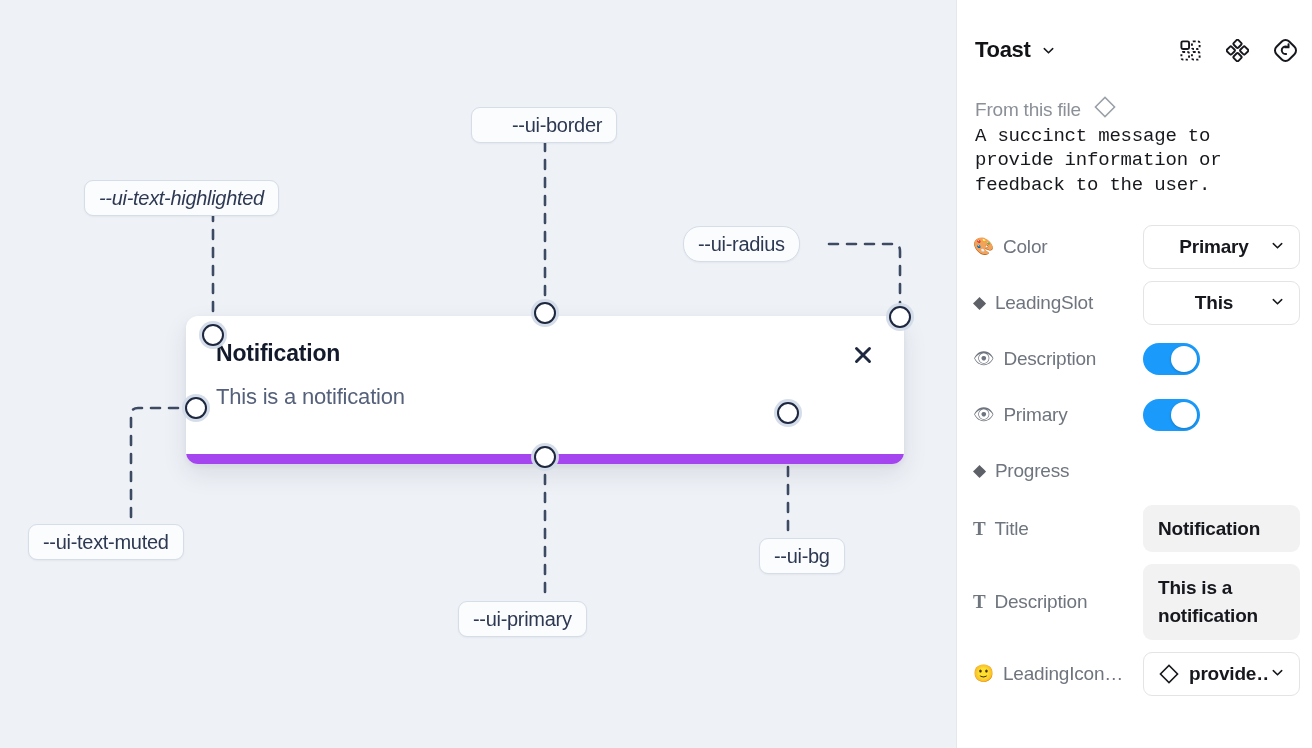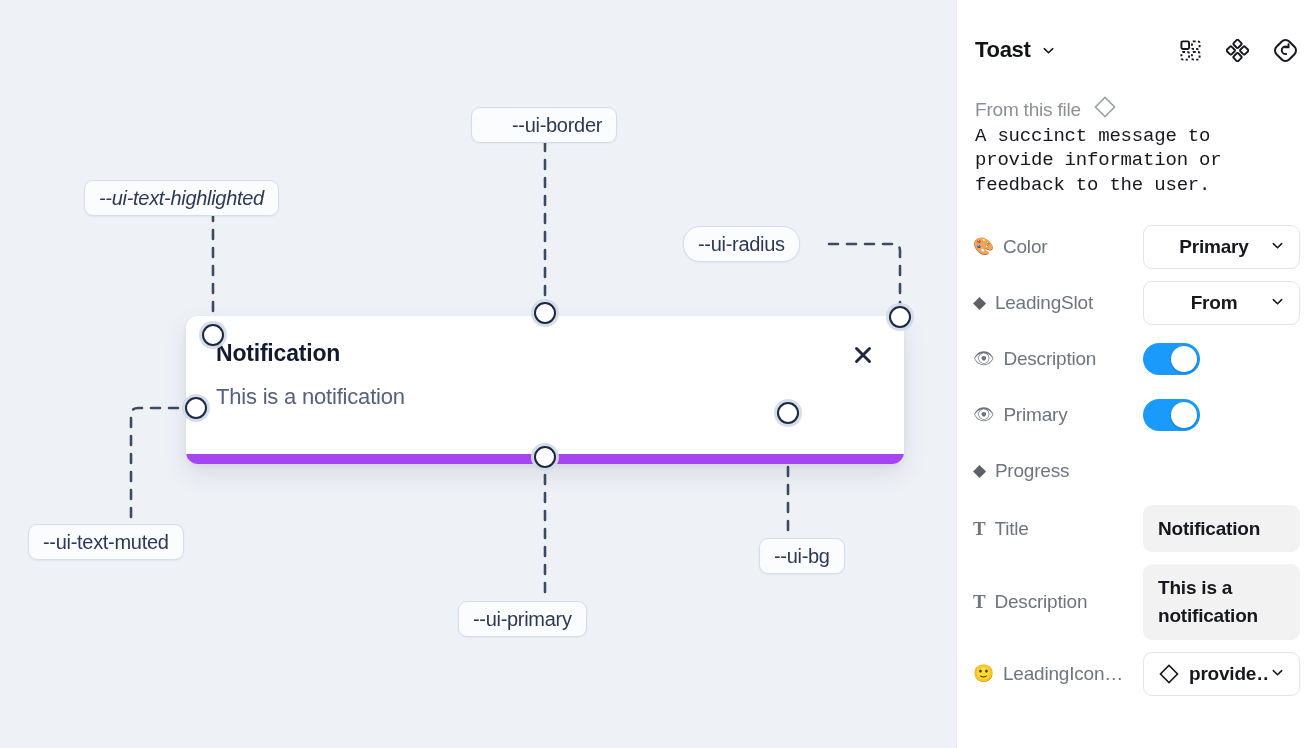--- a/index.html
+++ b/index.html
@@ -266,21 +266,21 @@
         </div>
       </div>
 
       <div class="prop-row">
         <div class="prop-label">
           <span class="emoji" style="color:#5e6068;">◆</span>
           <span>LeadingSlot</span>
         </div>
         <div class="prop-control">
           <div class="select">
-            <span class="sel-val">From</span>
+            <span class="sel-val">This</span>
             <span>
               <svg width="15" height="15" viewBox="0 0 16 16">
                 <path d="M3.5 6 L8 10.5 L12.5 6" fill="none" stroke="#16181d" stroke-width="1.6" stroke-linecap="round" stroke-linejoin="round"></path>
               </svg>
             </span>
           </div>
         </div>
       </div>
 
       <div class="prop-row">

